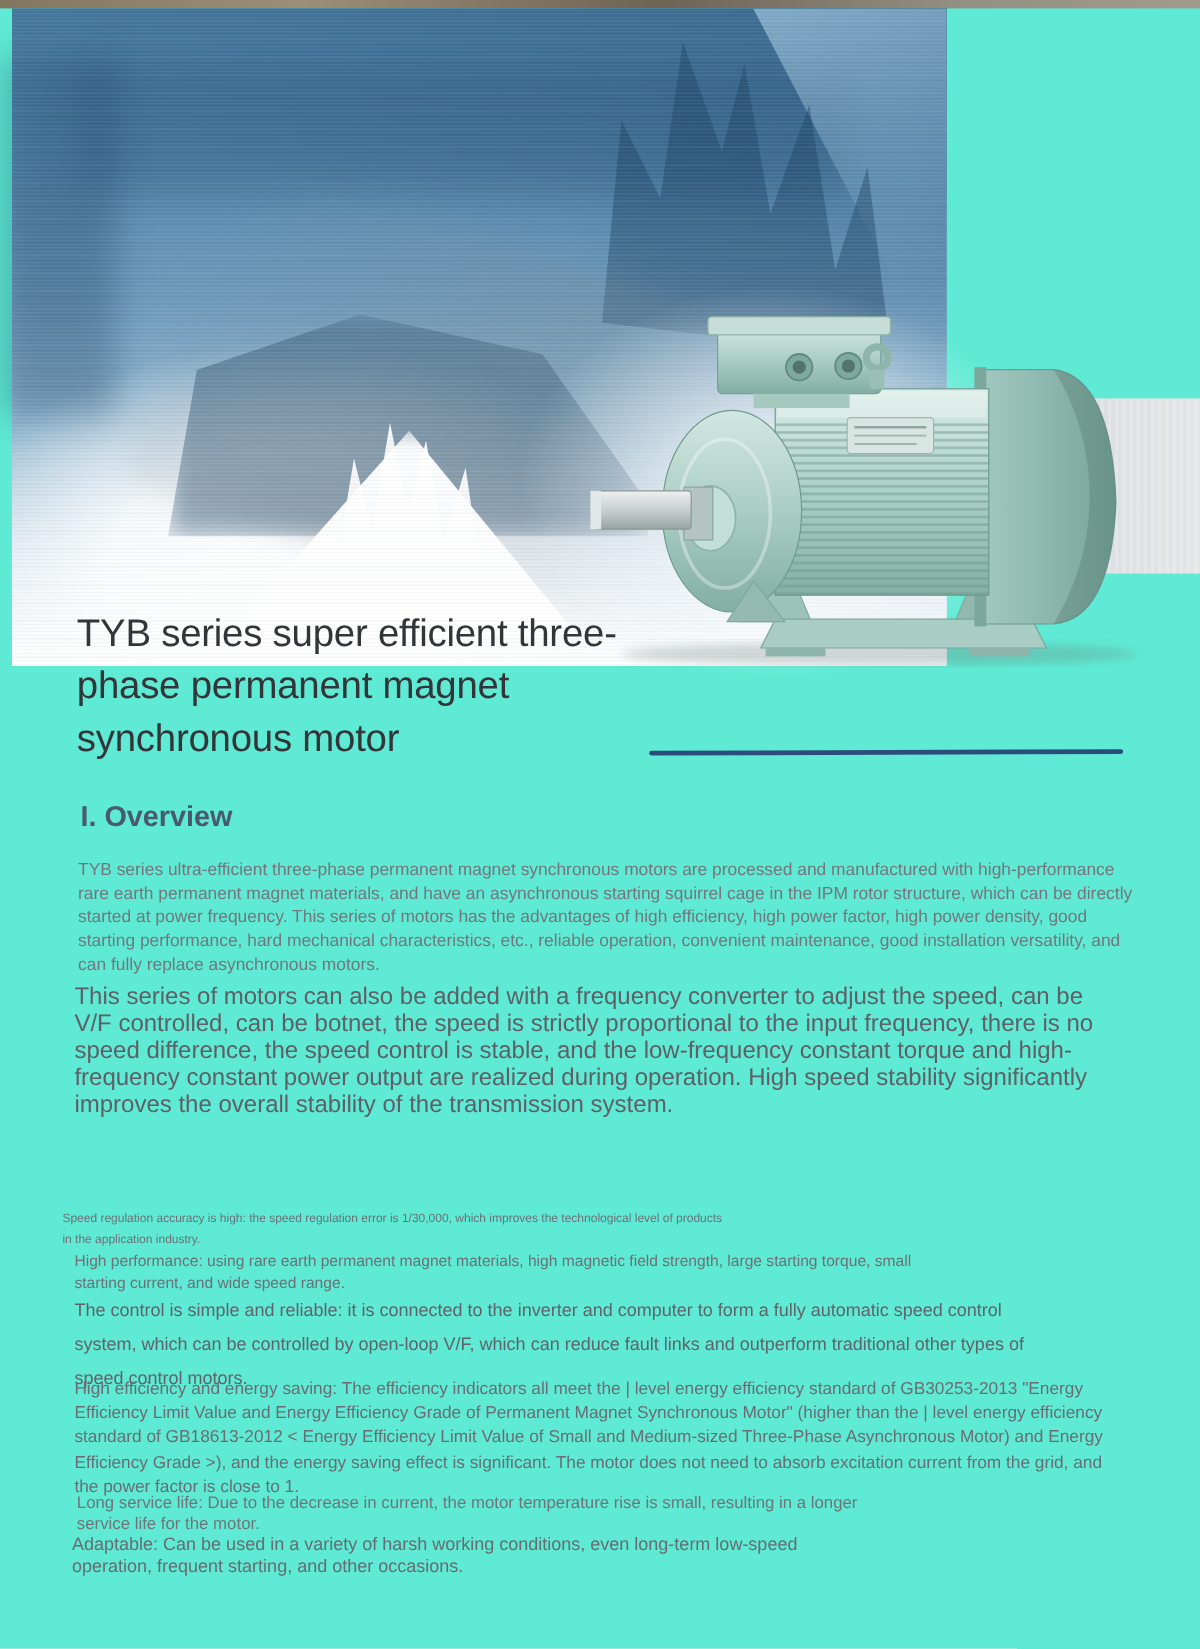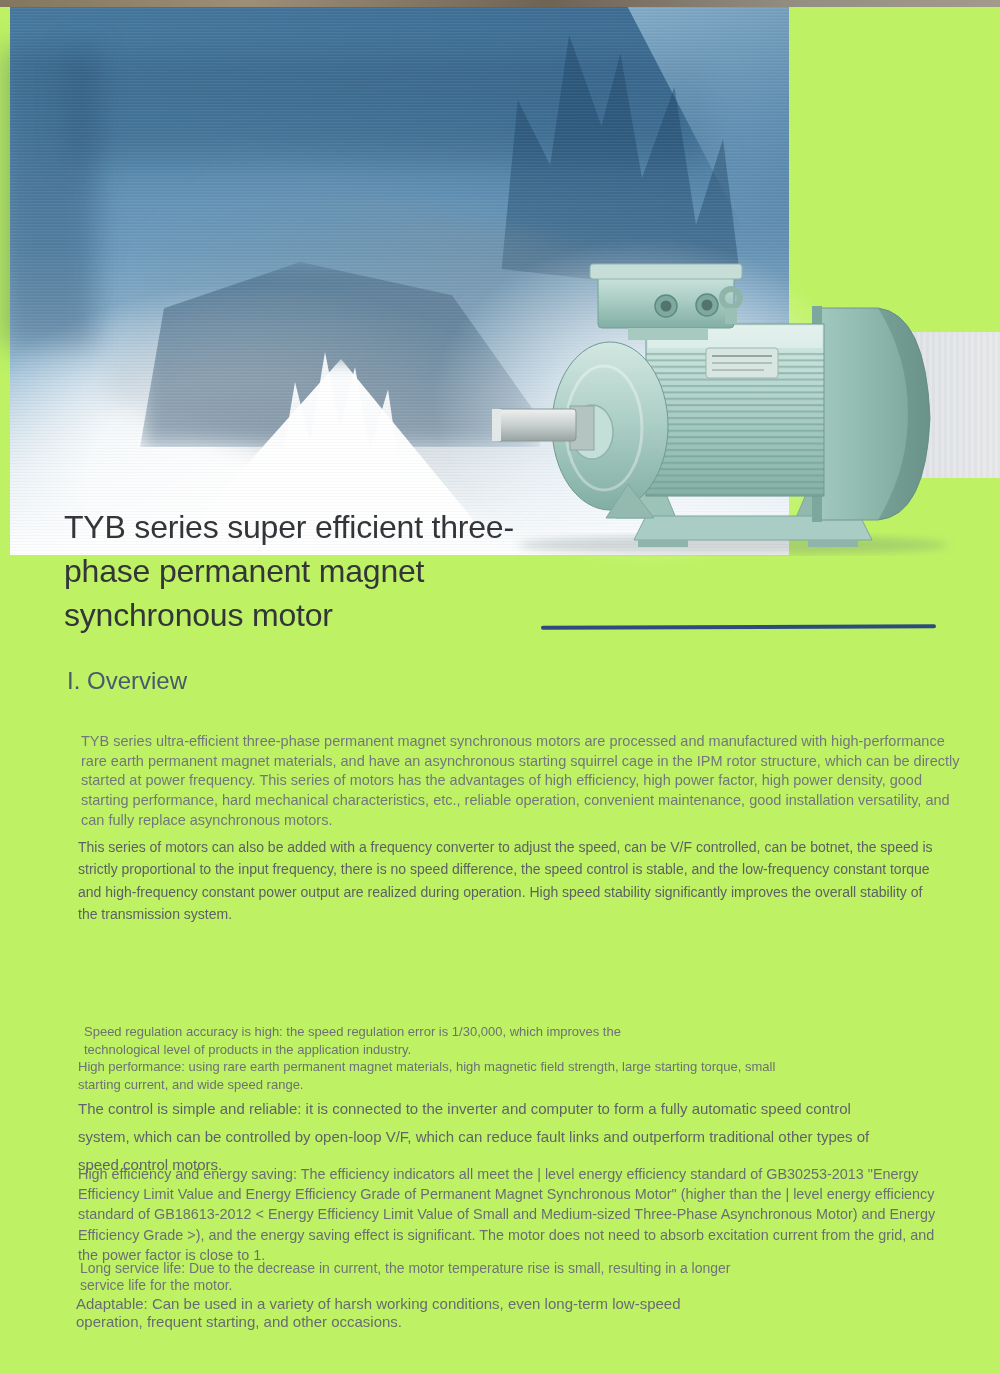--- a/index.html
+++ b/index.html
@@ -1,20 +1,20 @@
 <!DOCTYPE html>
 <html><head>
 <meta charset="utf-8">
 <style>
   html,body { margin:0; padding:0; background:#e9e9e9; }
   .page {
     position:relative;
     width:1000px; height:1374px;
     margin:0 auto;
-    background:#bef264;
+    background:#5eead4;
     overflow:hidden;
     font-family:"Liberation Sans", sans-serif;
   }
 
   
   .scan-top {
     position:absolute; top:0; left:0; width:100%; height:7px;
     background:linear-gradient(90deg,#83765f,#9c8e77 25%,#6f6354 55%,#948f83 80%,#a29a8c);
   }
 
@@ -67,44 +67,44 @@
     letter-spacing:-0.2px;
   }
   .title-rule {
     position:absolute; left:541px; top:625px; width:395px; height:4px;
     background:#2d4c7c; border-radius:2px; transform:rotate(-0.2deg);
   }
 
   
   .overview-heading {
     position:absolute; left:67px; top:667px;
-    font-size:24px; font-weight:400; color:#49596e;
+    font-size:24px; font-weight:700; color:#49596e;
   }
   .p1 {
     position:absolute; left:65px; top:716px; width:880px;
     font-size:14.5px; line-height:19.7px; color:#73777d;
   }
   .p2 {
     position:absolute; left:62px; top:820px; width:862px;
-    font-size:14px; line-height:22.4px; color:#5d6167;
+    font-size:20px; line-height:22.4px; color:#5d6167;
   }
 
   
   .perf-heading {
     position:absolute; left:62px; top:956px; width:200px;
     font-size:12.5px; line-height:16px; color:#4e5a68;
   }
-  .perf-0 { position:absolute; left:68px; top:1007px; width:556px; font-size:13px;   line-height:17.6px; color:#6d7177; }
+  .perf-0 { position:absolute; left:52px; top:1007px; width:556px; font-size:10px;   line-height:17.6px; color:#6d7177; }
   .perf-1 { position:absolute; left:62px; top:1042px; width:735px; font-size:13px;   line-height:17.6px; color:#6d7177; }
   .perf-2 { position:absolute; left:62px; top:1079px; width:800px; font-size:15px; line-height:28px; color:#60646a; }
   .perf-3 { position:absolute; left:62px; top:1148px; width:872px; font-size:14.4px; line-height:20.2px; color:#6a6e74; }
   .perf-4 { position:absolute; left:64px; top:1244px; width:655px; font-size:14px; line-height:16.8px; color:#707479; }
   .perf-5 { position:absolute; left:60px; top:1279px; width:612px; font-size:15px;   line-height:17.6px; color:#686c72; }
 
-  p { margin:16px; }
+  p { margin:0; }
 </style>
 </head>
 <body>
 
 <div class="page">
 
   <div class="scan-top"></div>
 
   <div class="montage">
     <div class="m-slab-left"></div>

